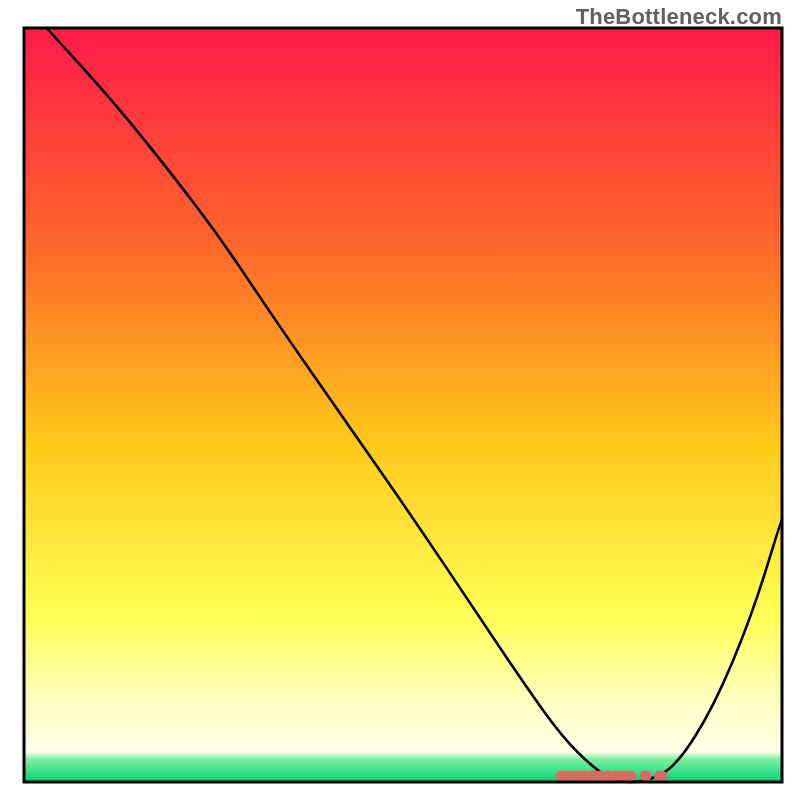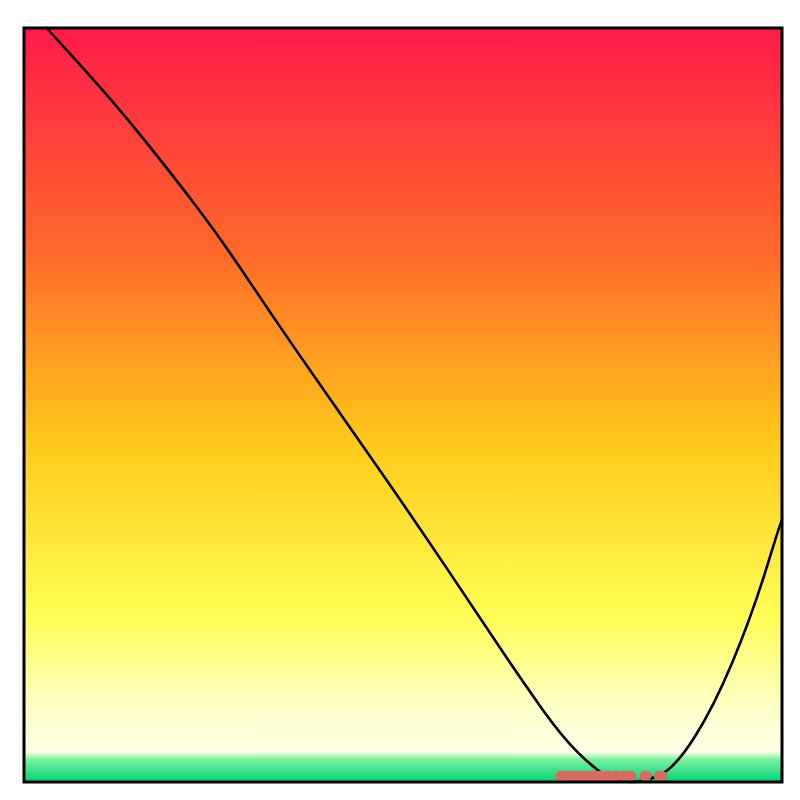--- a/index.html
+++ b/index.html
@@ -61,14 +61,15 @@
         <ellipse cx="615.2" cy="776.0" rx="6" ry="5.5" fill="#d86b62"></ellipse>
         <ellipse cx="622.8" cy="776.0" rx="6" ry="5.5" fill="#d86b62"></ellipse>
         <ellipse cx="630.4" cy="776.0" rx="6" ry="5.5" fill="#d86b62"></ellipse>
         <ellipse cx="645.6" cy="776.0" rx="6" ry="5.5" fill="#d86b62"></ellipse>
         <ellipse cx="660.7" cy="776.0" rx="7" ry="5.5" fill="#d86b62"></ellipse>
       </g>
 
   <rect x="24" y="28" width="758" height="754" fill="none" stroke="#000000" stroke-width="3"></rect>
 </svg>
 
+<div class="watermark">TheBottleneck.com</div>
 
 </div>
 
 </body></html>

